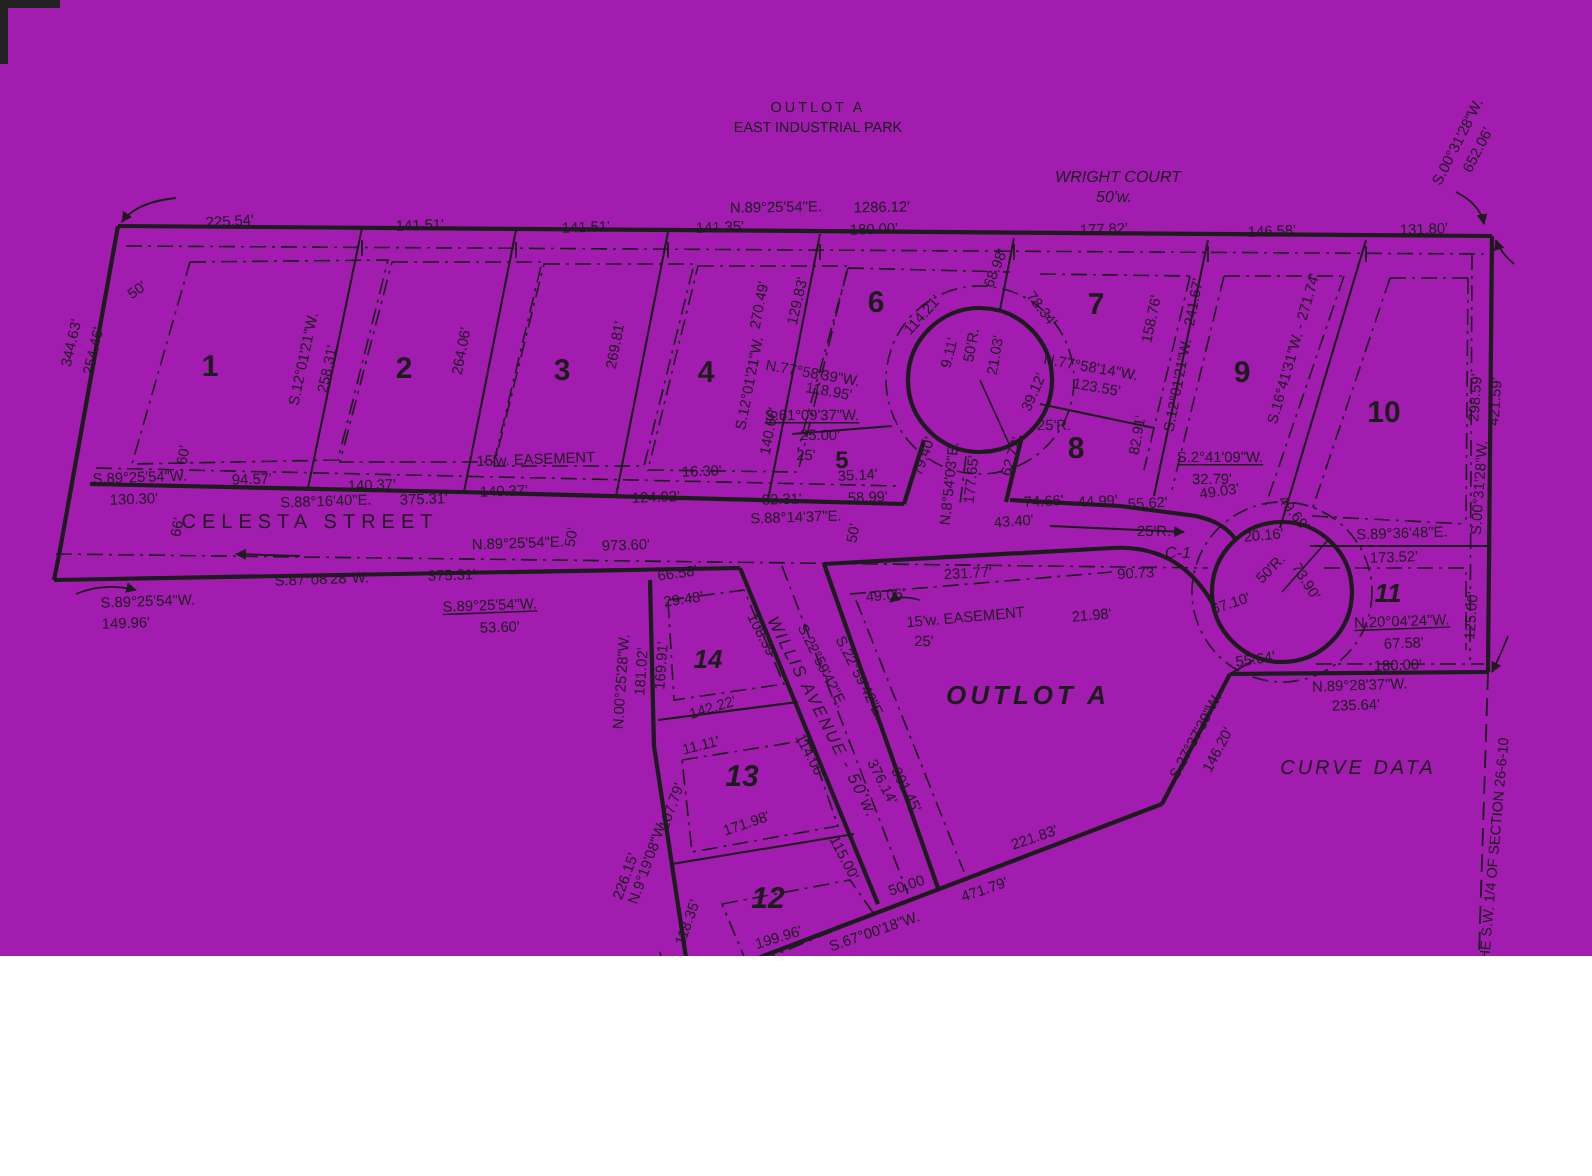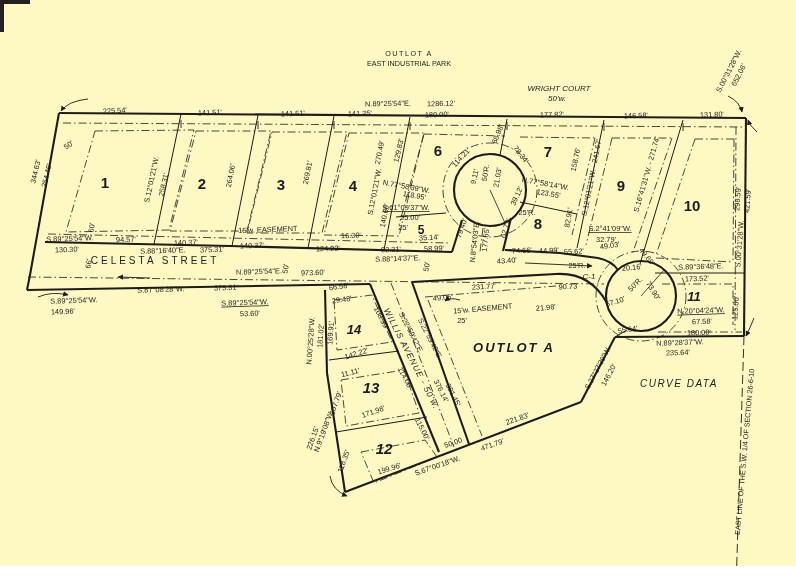--- a/index.html
+++ b/index.html
@@ -1,16 +1,16 @@
 <!DOCTYPE html>
 <html><head>
 <meta charset="utf-8">
 <style>
   html,body{margin:0;padding:0;background:#ffffff;}
-  .page{position:relative;width:796px;height:566px;background:#fef9c3;overflow:hidden;
+  .page{position:relative;width:796px;height:478px;background:#a21caf;overflow:hidden;
         font-family:"Liberation Sans", sans-serif;}
   svg{position:absolute;left:0;top:0;}
   .ink{stroke:#1c1c1c;fill:none;}
   .bold{stroke-width:2.1;}
   .thin{stroke-width:1;}
   .dd{stroke-width:.8;stroke-dasharray:8 3 1.5 3;}
   .dash{stroke-width:.9;stroke-dasharray:9 4;}
   .lbl{fill:#1c1c1c;text-anchor:middle;font-family:"Liberation Sans",sans-serif;}
   .it{font-style:italic;}
   .bd{font-weight:bold;}

